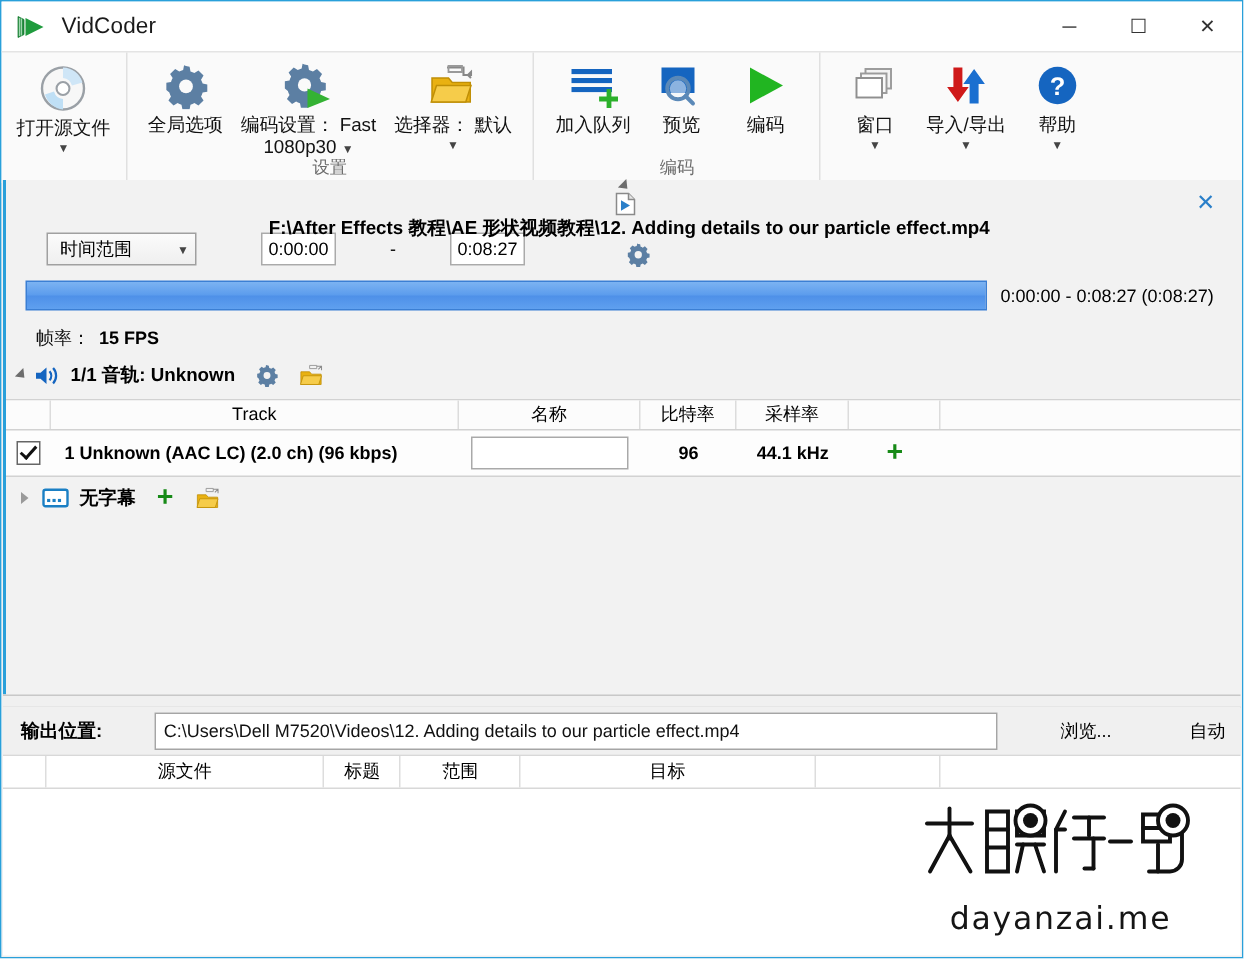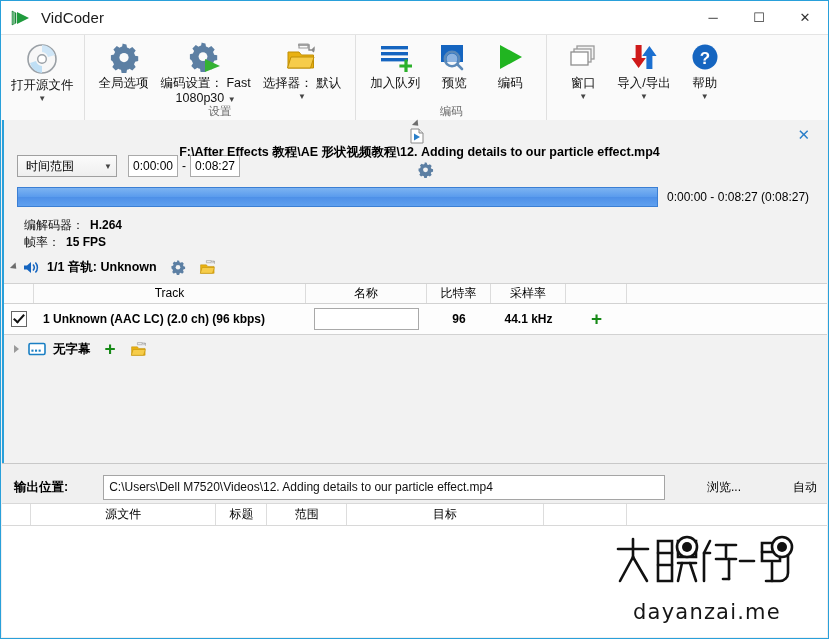--- a/index.html
+++ b/index.html
@@ -174,22 +174,23 @@
     font-size: 15px;
     color: #2a7fc9;
     cursor: default;
     padding: 2px 5px;
   }
 
   
   .range-row {
     display: flex;
     align-items: center;
-    margin: 4px 0 0 13px;
+    margin: 4px 0 0 27px;
     height: 24px;
+    gap: 32px;
   }
   .sel {
     width: 100px;
     height: 22px;
     border: 1px solid #a0a0a0;
     background: linear-gradient(#fbfbfb, #efefef);
     display: flex;
     align-items: center;
     padding: 0 4px 0 8px;
     box-sizing: border-box;
@@ -660,23 +661,20 @@
         <span class="dash">-</span>
         <input class="tinput" value="0:08:27" style="">
       </div>
 
       <div class="timeline-row">
         <div class="timeline"></div>
         <span class="timeline-lbl">0:00:00 - 0:08:27   (0:08:27)</span>
       </div>
 
       <div class="info">
-        <div>
-          <span class="k">编解码器：</span><span class="v">H.264</span>
-        </div>
         <div>
           <span class="k">帧率：</span><span class="v">15 FPS</span>
         </div>
       </div>
 
       <div class="audio-head">
         <span class="tri"></span>
         <span class="spk">
           <svg width="17" height="15" viewBox="0 0 17 15">
             <path d="M1 5.5 h3 L8 2 v11 L4 9.5 h-3 z" fill="#1565c0"></path>

